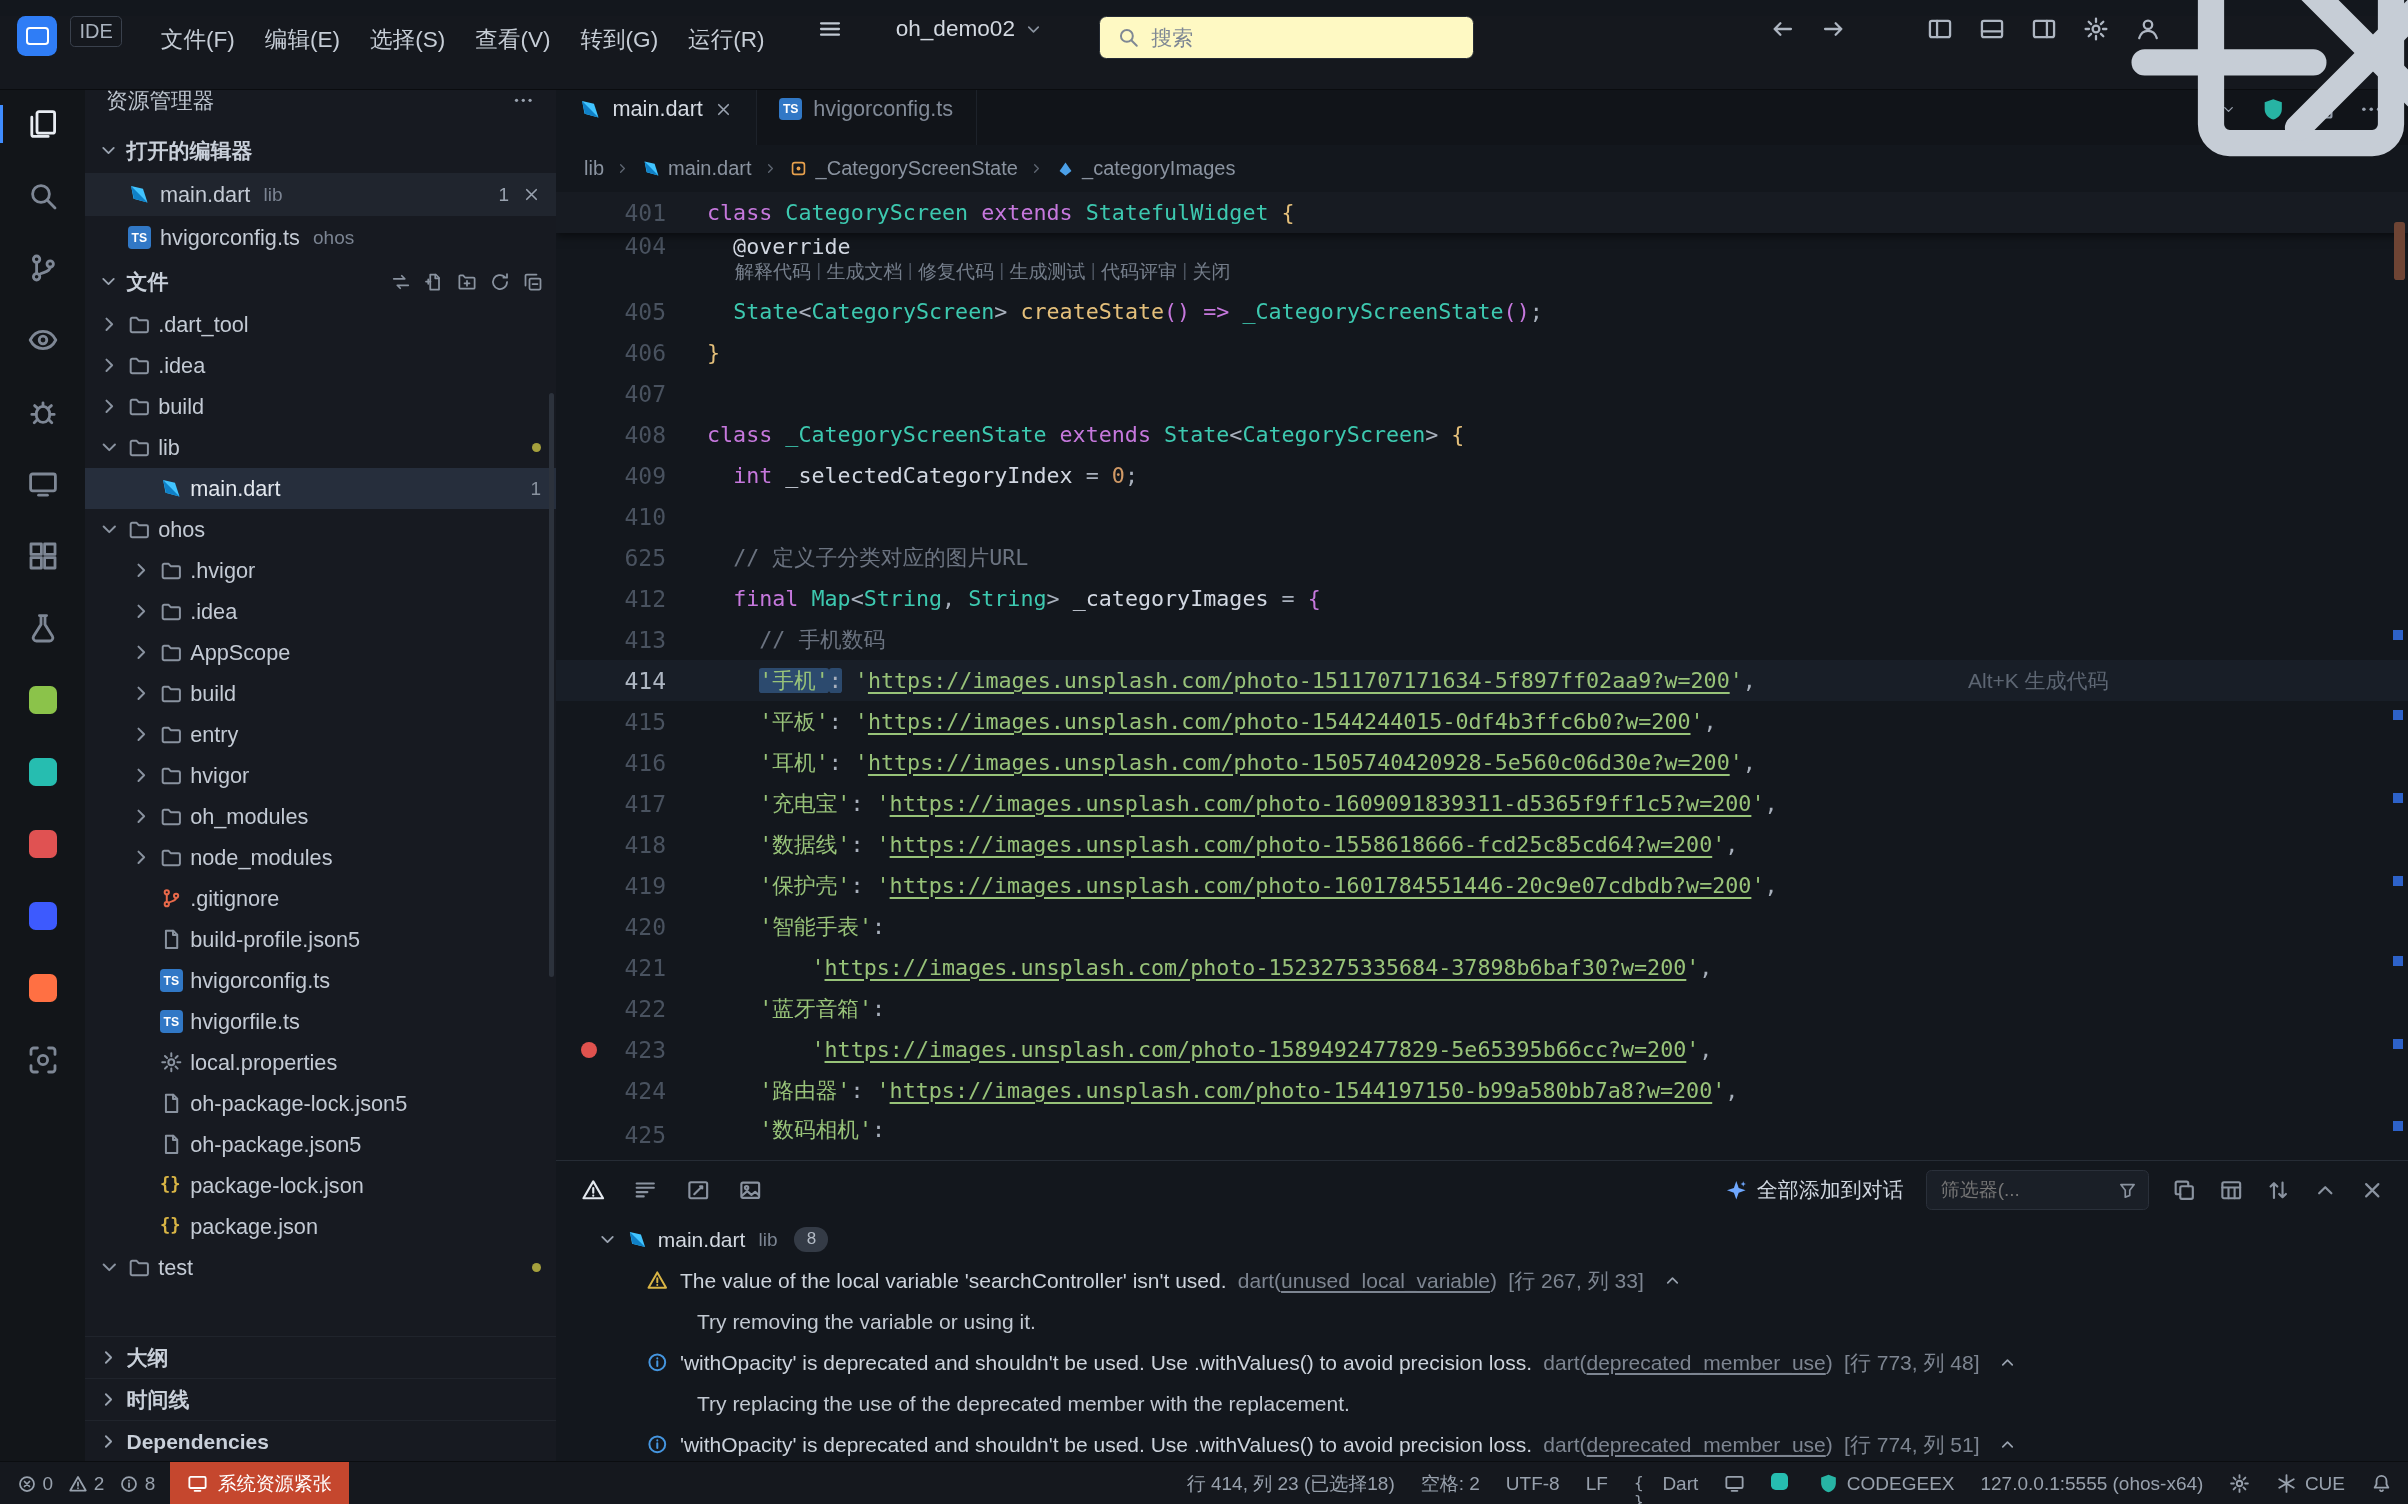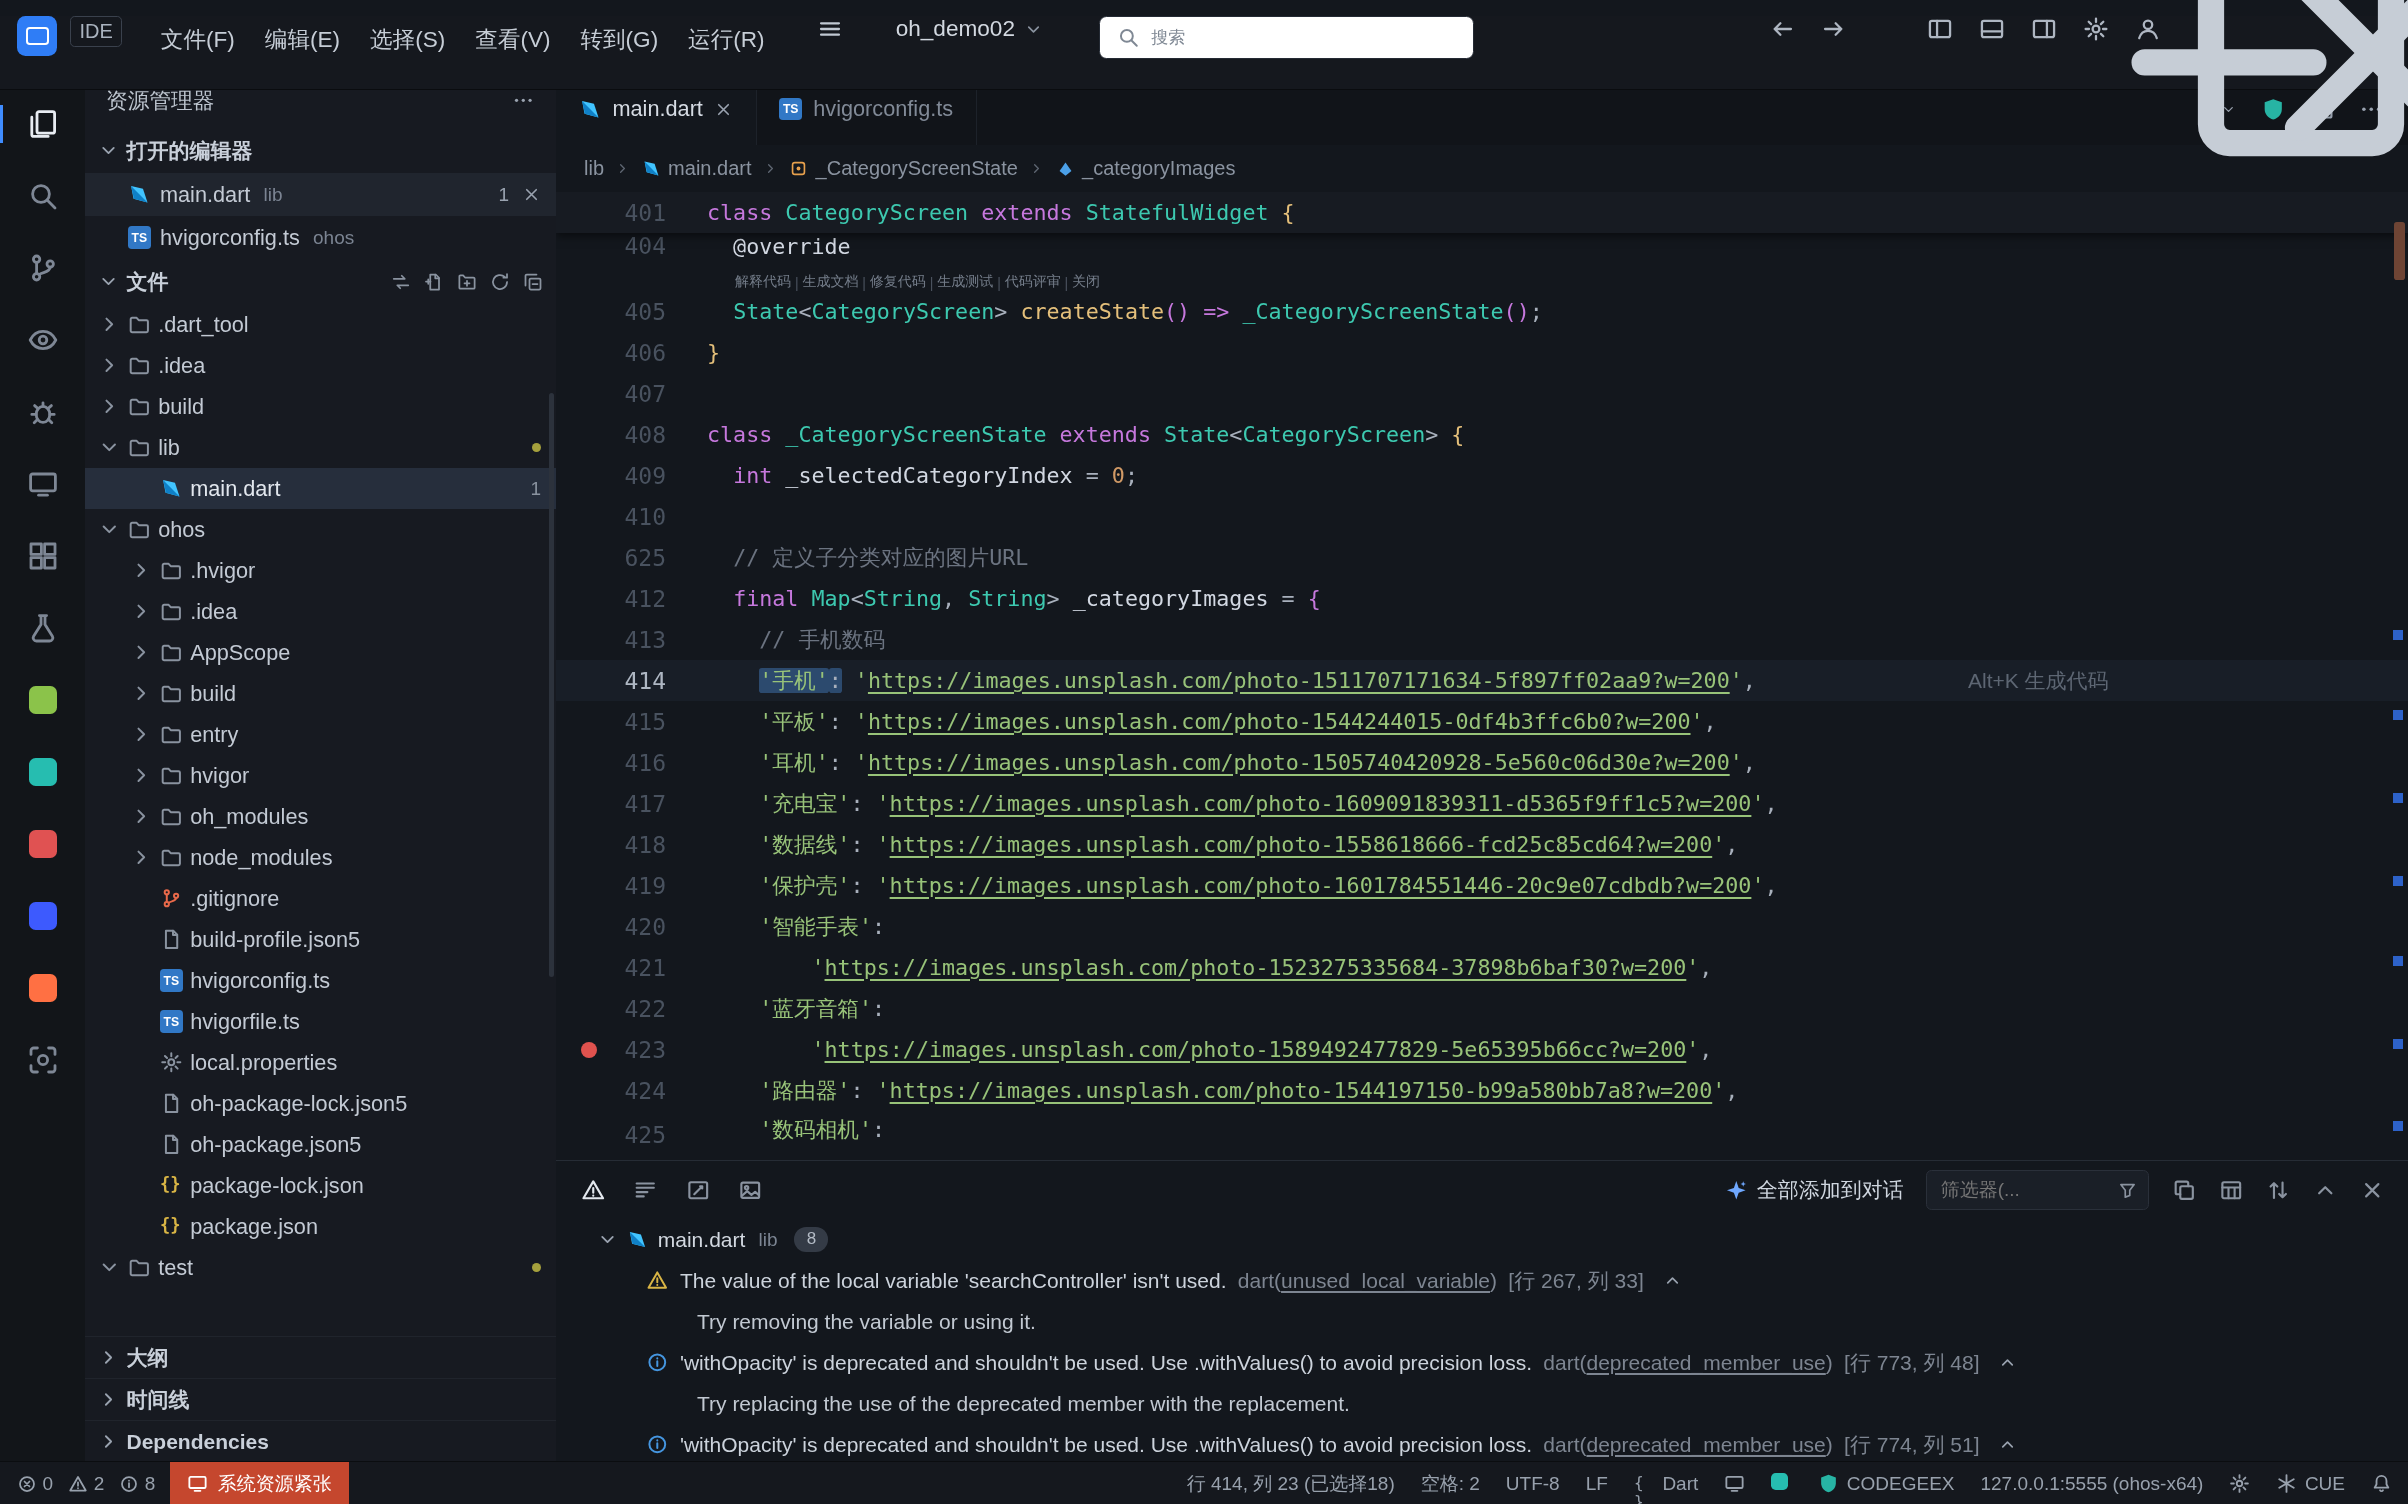--- a/index.html
+++ b/index.html
@@ -14,22 +14,22 @@
   .logo{width:40px;height:40px;border-radius:8.5px;background:#2f7df6;margin:0 13px 0 17px;
         display:flex;align-items:center;justify-content:center;flex:none}
   .logo::after{content:"";width:19px;height:14px;border:2.8px solid #fff;border-radius:3.8px}
   .ide-tag{color:#aab3bf;font-size:20px;border:0.9px solid #3a414d;border-radius:4.7px;padding:2.8px 8.5px;margin-right:24.5px}
   #menubar{display:flex;gap:1.9px}
   #menubar .mi{padding:7.5px 14px;font-size:22.6px;color:#c6cdd6;border-radius:5.6px}
   .tb-ic{width:26px;height:26px;color:#c0c8d2;display:inline-flex}
   #hamburger{margin-left:38px}
   .project{display:flex;align-items:center;gap:9.4px;margin-left:53px;color:#d2d8e0;font-size:22.6px}
   .project .tb-ic{width:19px;height:19px;color:#8a93a0}
-  .searchbox{display:flex;align-items:center;gap:11.3px;margin-left:56px;color:#7f8894;font-size:17px;
-             background:#ffffff;border:0.9px solid #242a34;border-radius:7.5px;height:41px;padding:0 17px;width:339px}
+  .searchbox{display:flex;align-items:center;gap:11.3px;margin-left:56px;color:#7f8894;font-size:21px;
+             background:#fef9c3;border:0.9px solid #242a34;border-radius:7.5px;height:41px;padding:0 17px;width:339px}
   .searchbox .tb-ic{width:22.6px;height:22.6px;color:#7f8894}
   .tb-right{display:flex;align-items:center;margin-left:auto;gap:26px;color:#aeb6c2}
   .tb-right .gap{width:28px}
   .win-controls{display:flex;margin-left:32px}
   .winbtn{width:72px;height:73px;display:flex;align-items:center;justify-content:center;color:#c6cdd6}
 
   
   #activitybar{position:absolute;left:0;top:73px;bottom:43px;width:85px;background:#121519;
                border-right:0.9px solid #20242c;display:flex;flex-direction:column;align-items:center;padding-top:15px}
   .act{width:85px;height:72px;display:flex;align-items:center;justify-content:center;color:#7e8795;position:relative}
@@ -90,21 +90,21 @@
   .crow{display:flex;align-items:center;height:41px;position:relative}
   .crow.sticky{background:#171b22;box-shadow:0 2.8px 8.5px rgba(0,0,0,.5);z-index:3}
   .crow.cliptop{height:26px;overflow:hidden}
   .crow.clipbot{height:40px;overflow:hidden;align-items:flex-start;padding-top:3.8px}
   .crow.current{background:rgba(125,155,205,.06)}
   .gut{width:151px;flex:none;display:flex;align-items:center;justify-content:flex-end;
        padding-right:41px;box-sizing:border-box;color:#49525f;font-size:23px;position:relative;height:100%}
   .crow.current .gut{color:#aeb7c3}
   .bp{position:absolute;left:24.5px;top:50%;transform:translateY(-50%);width:16px;height:16px;border-radius:50%;background:#e0524e}
   .ctext{white-space:pre}
-  .lens{height:32px;display:flex;align-items:flex-end;padding-left:179px;font-size:14px;color:#747d8a;
+  .lens{height:32px;display:flex;align-items:flex-start;padding-left:179px;font-size:19px;color:#747d8a;
         font-family:"Liberation Sans","DejaVu Sans",sans-serif}
   .lens .lsep{color:#4a525e;white-space:pre}
   .ghost{position:absolute;left:1412px;top:50%;transform:translateY(-50%);color:#5d6673;
          font-family:"Liberation Sans","DejaVu Sans",sans-serif;font-size:21px}
   .tk-kw{color:#c678dd}.tk-ty{color:#3dc9b0}.tk-fn{color:#e5c07b}.tk-va{color:#d2d8e2}
   .tk-nu{color:#d19a66}.tk-st{color:#98c379}
   .tk-ur{color:#98c379;text-decoration:underline;text-underline-offset:3.8px}
   .tk-cm{color:#6b7380}.tk-pc{color:#a8b0bc}.tk-pl{color:#d2d8e2}
   .tk-b1{color:#e5c07b}.tk-b2{color:#c678dd}
   .tk-sl{background:#2c4a6e;border-radius:2.8px}

